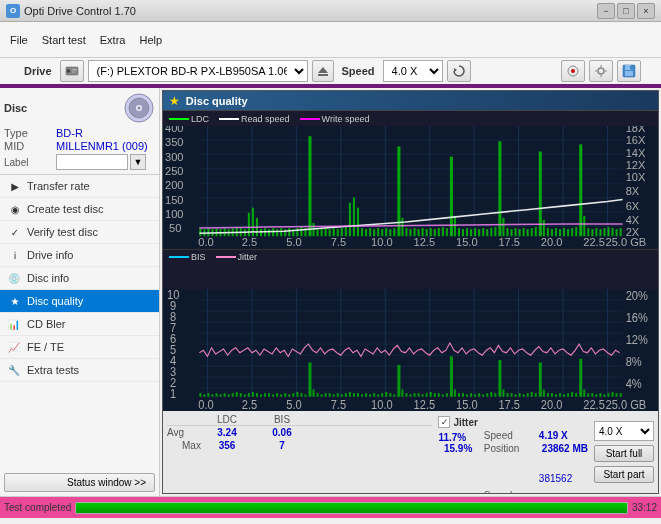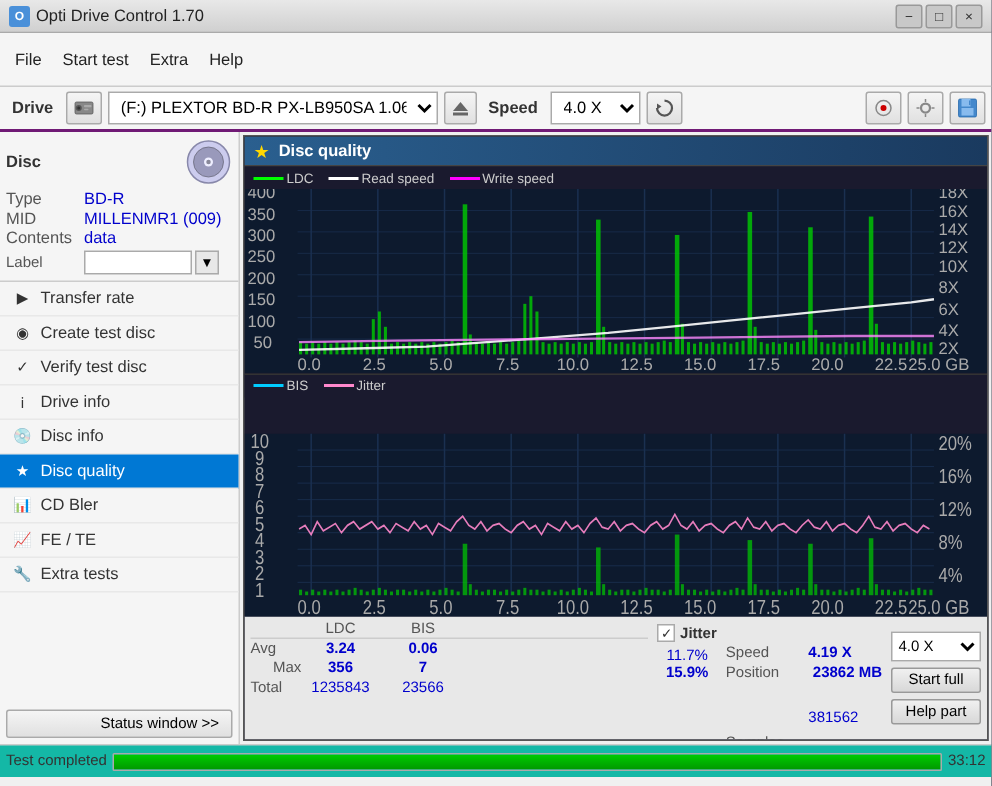--- a/index.html
+++ b/index.html
@@ -38,22 +38,22 @@
       border-radius: 2px;
       color: #222;
     }
 
     
     .toolbar {
       background: #f5f5f5;
       height: 30px;
       display: flex;
       align-items: center;
-      padding: 2px 4px;
-      border-bottom: 2px solid #701a75;
+      padding: 2px 20px;
+      border-bottom: 4px solid #701a75;
       gap: 4px;
     }
     .toolbar-label { font-weight: bold; color: #333; padding: 0 4px; }
     .drive-select {
       background: white;
       border: 1px solid #aaa;
       padding: 2px 4px;
       height: 22px;
       width: 220px;
       font-size: 11px;
@@ -177,21 +177,21 @@
       border-radius: 2px;
       cursor: pointer;
       font-size: 10px;
       min-width: 60px;
       text-align: center;
     }
 
     
     .statusbar {
       height: 22px;
-      background: #14b8a6;
+      background: #ec4899;
       border-top: 1px solid #ccc;
       display: flex;
       align-items: center;
       gap: 4px;
       padding: 0 4px;
     }
     .status-text { color: #333; font-size: 10px; flex-shrink: 0; }
     .progress-bar-container {
       flex: 1;
       height: 12px;
@@ -309,24 +309,20 @@
           <circle cx="16" cy="16" r="1.5" fill="#889"></circle>
         </svg>
       </div>
       <div class="disc-row">
         <span class="disc-key">Type</span>
         <span class="disc-val">BD-R</span>
       </div>
       <div class="disc-row">
         <span class="disc-key">MID</span>
         <span class="disc-val">MILLENMR1 (009)</span>
-      </div>
-      <div class="disc-row">
-        <span class="disc-key">Contents</span>
-        <span class="disc-val">data</span>
       </div>
       <div class="label-row">
         <span class="label-key">Label</span>
         <input class="label-input" type="text" style="">
         <div class="label-btn">▼</div>
       </div>
     </div>
 
     <div class="nav-items">
       <div class="nav-item">
@@ -762,33 +758,28 @@
           <div style="display:flex; align-items:center; padding:1px 0;">
             <div style="width:30px; font-size:10px; color:#555;">Avg</div>
             <div style="width:60px; text-align:center; font-size:10px; color:#0000cc; font-weight:bold;">3.24</div>
             <div style="width:50px; text-align:center; font-size:10px; color:#0000cc; font-weight:bold;">0.06</div>
           </div>
           <div style="display:flex; align-items:center; padding:1px 0;">
             <div style="width:30px; font-size:10px; color:#555;padding-left:15px;">Max</div>
             <div style="width:60px; text-align:center; font-size:10px; color:#0000cc; font-weight:bold;">356</div>
             <div style="width:50px; text-align:center; font-size:10px; color:#0000cc; font-weight:bold;">7</div>
           </div>
-          <div style="display:flex; align-items:center; padding:1px 0;">
-            <div style="width:30px; font-size:10px; color:#555;">Total</div>
-            <div style="width:60px; text-align:center; font-size:10px; color:#0000cc;">1235843</div>
-            <div style="width:50px; text-align:center; font-size:10px; color:#0000cc;">23566</div>
-          </div>
         </div>
 
         <div style="display:flex; flex-direction:column; justify-content:flex-start; flex-shrink:0; padding-top:2px;">
           <div style="display:flex; align-items:center; gap:3px; margin-bottom:4px;">
             <div class="checkbox-box">✓</div>
             <span style="font-size:10px; color:#333; font-weight:bold;">Jitter</span>
           </div>
-          <div style="font-size:10px; color:#0000cc; font-weight:normal; text-align:center;">11.7%</div>
+          <div style="font-size:10px; color:#0000cc; font-weight:bold; ">11.7%</div>
           <div style="font-size:10px; color:#0000cc; font-weight:bold; text-align:center;">15.9%</div>
         </div>
 
         <div style="display:flex; flex-direction:column; flex-shrink:0; padding-top:16px; gap:2px;">
           <div style="display:flex; align-items:center; gap:3px;">
             <span style="font-size:10px; color:#555; width:52px;">Speed</span>
             <span style="font-size:10px; color:#0000cc; font-weight:bold;">4.19 X</span>
           </div>
           <div style="display:flex; align-items:center; gap:6px;">
             <span style="font-size:10px; color:#555; width:52px;">Position</span>
@@ -798,21 +789,21 @@
             <span style="font-size:10px; color:#555; width:52px;margin-top:34px;">Samples</span>
             <span style="font-size:10px; color:#0000cc;">381562</span>
           </div>
         </div>
 
         <div style="display:flex; flex-direction:column; gap:4px; justify-content:center; flex-shrink:0;">
           <select style="height:20px; font-size:10px; border:1px solid #aaa; background:white; width:60px;">
             <option>4.0 X</option>
           </select>
           <button class="action-btn">Start full</button>
-          <button class="action-btn">Help part</button>
+          <button class="action-btn">Start part</button>
         </div>
 
       </div>
     </div>
 
   </div>
 </div>
 
 <div class="statusbar">
   <span class="status-text">Test completed</span>

